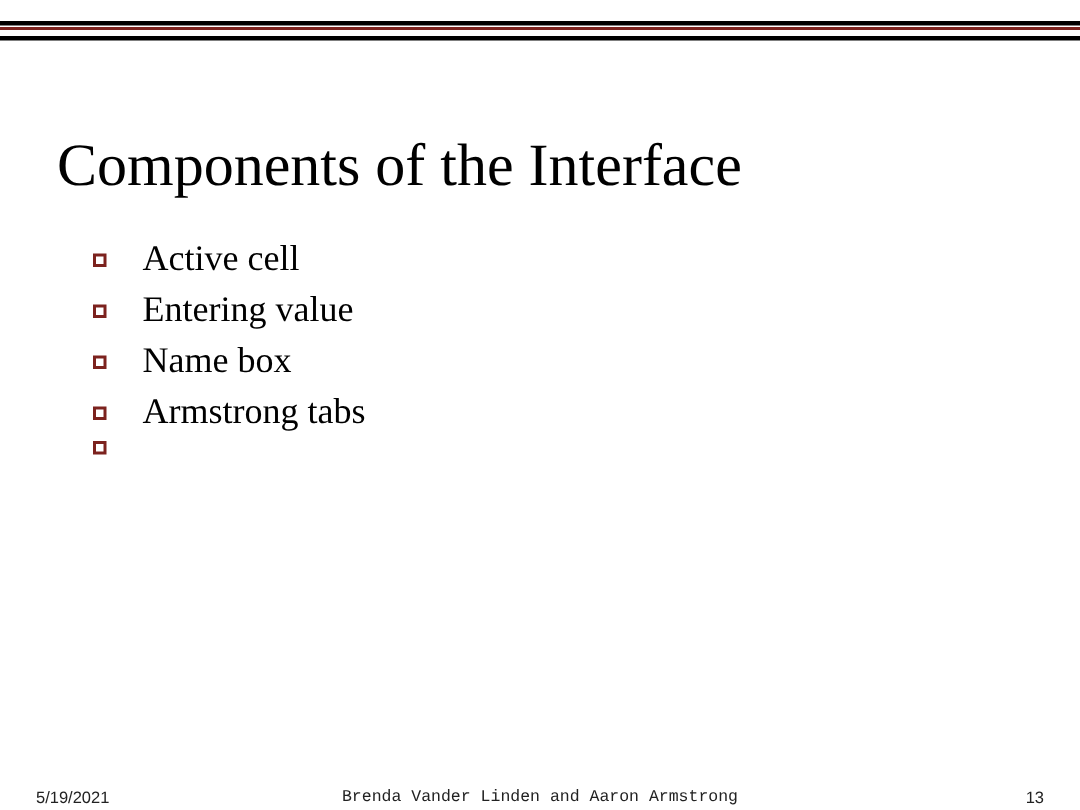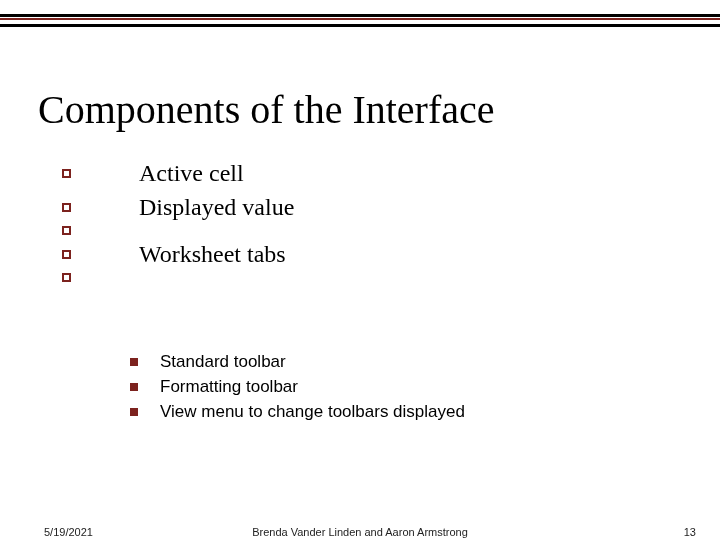--- a/index.html
+++ b/index.html
@@ -3,31 +3,31 @@
 <meta charset="utf-8">
 <style>
   * { margin: 0; padding: 0; box-sizing: border-box; }
   html, body { width: 720px; height: 540px; background: #fff; font-family: "Times New Roman", Times, serif; color: #000; }
   .slide { position: relative; width: 720px; height: 540px; }
   .topbar { position: absolute; left: 0; right: 0; top: 14px; height: 13px; }
   .topbar .bar1 { position: absolute; left: 0; right: 0; top: 0; height: 6px; border-top: 3px solid #000; border-bottom: 2px solid #7c221e; }
   .topbar .bar2 { position: absolute; left: 0; right: 0; top: 10px; height: 3px; background: #000; }
   .title { position: absolute; left: 38px; top: 86px; font-size: 40px; }
   .bullets { position: absolute; left: 62px; top: 158px; }
-  .row { display: flex; align-items: center; margin-bottom: 4px; gap: 44px; }
+  .row { display: flex; align-items: center; margin-bottom: 4px; }
   .sq { width: 9px; height: 9px; border: 2px solid #7c221e; margin-right: 24px; flex: 0 0 auto; }
   .sq.solid { border: none; background: #7c221e; width: 8px; height: 8px; margin-right: 22px; }
   .txt { font-size: 24px; line-height: 30px; }
   .sub { position: absolute; left: 130px; top: 350px; }
   .subrow { display: flex; align-items: center; margin-bottom: 2px; }
   .subrow .txt2 { font-family: Arial, Helvetica, sans-serif; font-size: 17px; line-height: 23px; }
   .last { position: absolute; left: 62px; top: 432px; }
   .footer { position: absolute; left: 0; right: 0; bottom: 14px; font-family: Arial, Helvetica, sans-serif; font-size: 11px; color: #222; }
-  .footer .date { position: absolute; left: 44px; }
-  .footer .author { position: absolute; left: 0; right: 0; text-align: center; }
+  .footer .date { position: absolute; left: 24px; }
+  .footer .author { position: absolute; left: 0; right: 0; text-align: center; font-family: Liberation Mono, monospace; }
   .footer .pagenum { position: absolute; right: 24px; }
 </style>
 </head>
 <body>
 
 <div class="slide">
 
   <div class="topbar">
     <div class="bar1"></div>
     <div class="bar2"></div>
@@ -35,48 +35,35 @@
 
   <div class="title">Components of the Interface</div>
 
   <div class="bullets">
     <div class="row">
       <span class="sq"></span>
       <span class="txt">Active cell</span>
     </div>
     <div class="row">
       <span class="sq"></span>
-      <span class="txt">Displayed value</span>
+      <span class="txt">Entering value</span>
     </div>
     <div class="row">
       <span class="sq"></span>
+      <span class="txt">Name box</span>
     </div>
     <div class="row">
       <span class="sq"></span>
-      <span class="txt">Worksheet tabs</span>
+      <span class="txt">Armstrong tabs</span>
     </div>
     <div class="row">
       <span class="sq"></span>
     </div>
   </div>
 
-  <div class="sub">
-    <div class="subrow">
-      <span class="sq solid"></span>
-      <span class="txt2">Standard toolbar</span>
-    </div>
-    <div class="subrow">
-      <span class="sq solid"></span>
-      <span class="txt2">Formatting toolbar</span>
-    </div>
-    <div class="subrow">
-      <span class="sq solid"></span>
-      <span class="txt2">View menu to change toolbars displayed</span>
-    </div>
-  </div>
 
 
   <div class="footer">
     <span class="date">5/19/2021</span>
     <div class="author">Brenda Vander Linden and Aaron Armstrong</div>
     <span class="pagenum">13</span>
   </div>
 
 </div>
 

